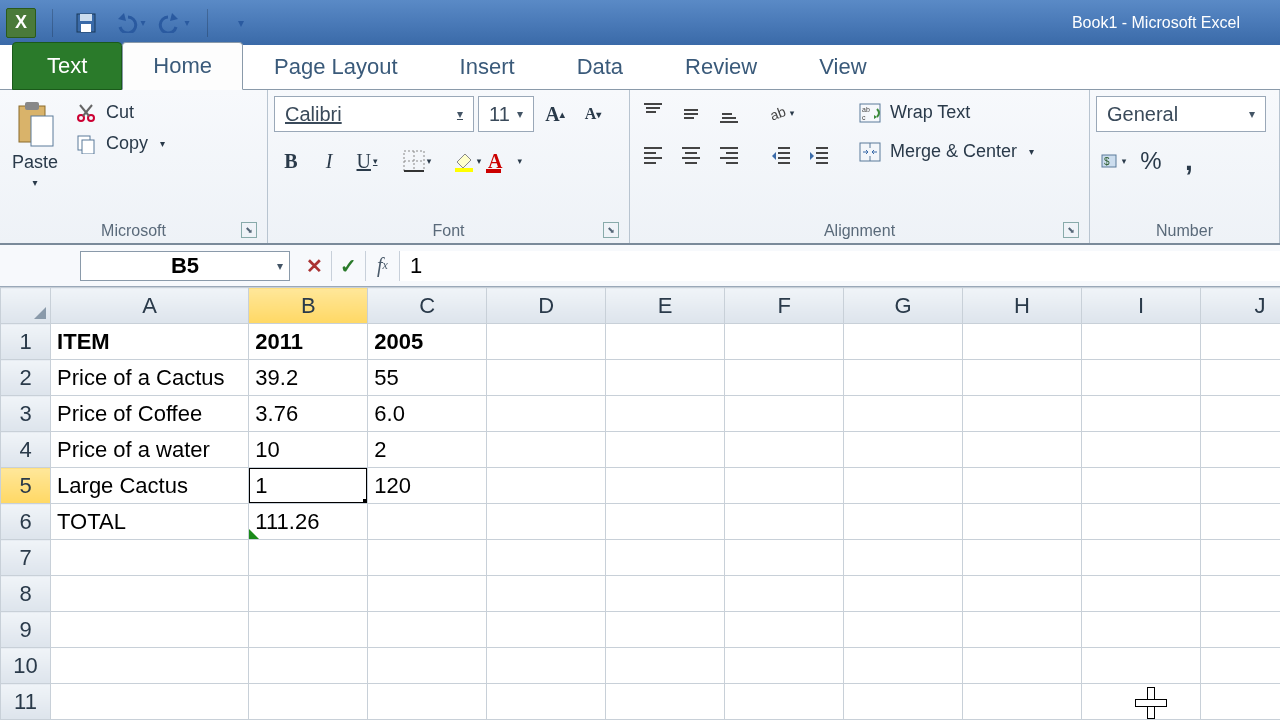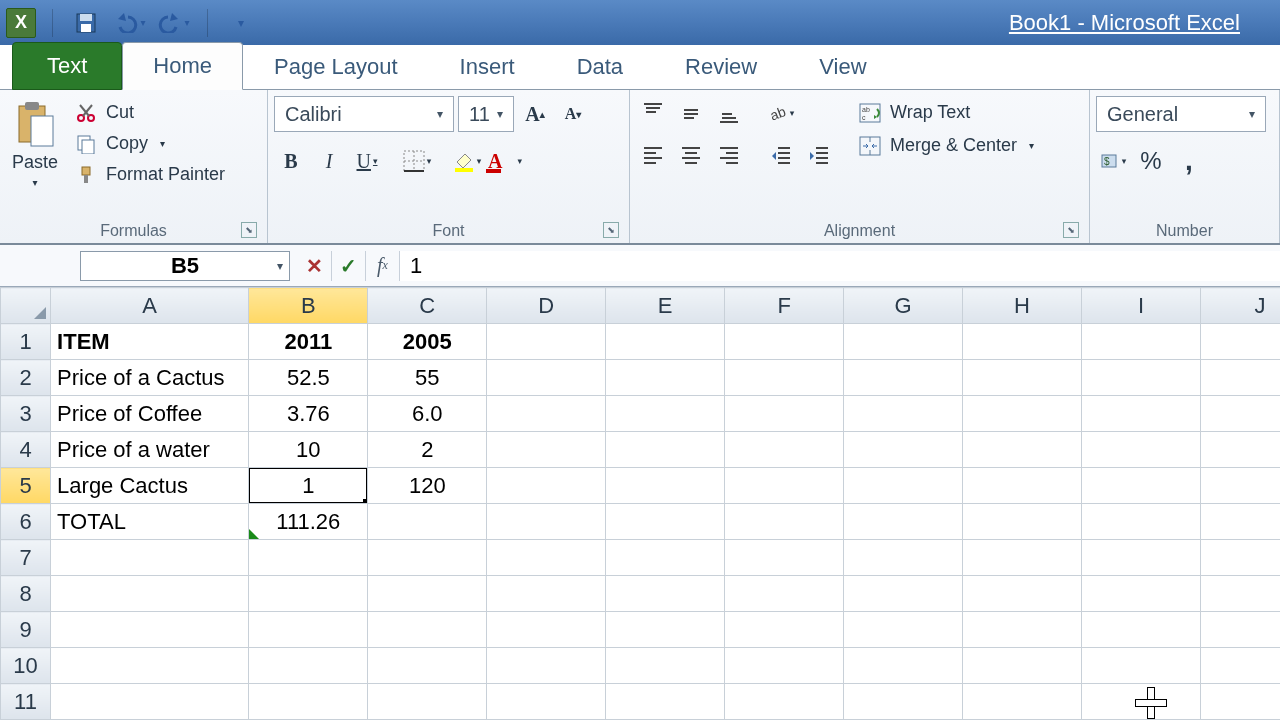--- a/index.html
+++ b/index.html
@@ -4,21 +4,21 @@
 <style>
   * { box-sizing: border-box; margin: 0; padding: 0; }
   body { font-family: "Segoe UI", Tahoma, sans-serif; font-size: 13px; background: #fff; overflow: hidden; width: 1280px; height: 720px; }
   
   
   .titlebar { height: 45px; background: linear-gradient(#5a8ac6, #4a7ab8 50%, #3a6aa8); display: flex; align-items: center; padding: 0 6px; position: relative; }
   .titlebar-left { display: flex; align-items: center; gap: 10px; }
   .excel-icon { width: 30px; height: 30px; background:#4a7a3a; border:1px solid #2a5a1a; display:flex; align-items:center; justify-content:center; color:#fff; font-weight:bold; font-size:18px; border-radius:2px;}
   .qat-btn { width: 34px; height: 34px; display:flex; align-items:center; justify-content:center; color:#2a4a6a; cursor:pointer;}
   .qat-sep { width:1px; height:28px; background:rgba(0,0,0,0.2); margin: 0 6px;}
-  .title-center { position:absolute; left:50%; transform:translateX(-50%); width:auto; color:#fff; font-size:22px; white-space:nowrap;text-decoration:underline;}
+  .title-center { position:absolute; left:50%; transform:translateX(-50%); width:auto; color:#fff; font-size:16px; white-space:nowrap;}
   
   .title-center { left: auto; right: 40px; transform:none;}
   
   
   .ribbon-tabs { height: 45px; background:#fff; border-bottom:1px solid #8a9aaa; display:flex; align-items:flex-end; padding-left:12px; gap: 0;}
   .ribbon-tab { padding: 10px 30px 10px 30px; font-size: 22px; color:#3a5a7a; cursor:pointer; border:1px solid transparent; border-bottom:none; position:relative; bottom:-1px; background:transparent;}
   .ribbon-tab.file { background:#2a7a2a; color:#fff; border:1px solid #1a5a1a; border-radius:4px 4px 0 0; padding:10px 34px;}
   .ribbon-tab.active { background:#fdfdfd; border:1px solid #8a9aaa; border-bottom:1px solid #fdfdfd; border-radius:4px 4px 0 0;}
   
   
@@ -29,21 +29,21 @@
   .group-launcher { position:absolute; right:4px; top:3px; width:16px; height:16px; border:1px solid #8aa; font-size:9px; display:flex; align-items:center; justify-content:center; color:#567; cursor:pointer;}
   
   .big-btn { display:flex; flex-direction:column; align-items:center; gap:4px; padding:4px 6px; cursor:pointer; font-size:18px; color:#2a3a4a;}
   .big-btn .ic { width:42px; height:48px; display:flex; align-items:center; justify-content:center;}
   
   .small-row-col { display:flex; flex-direction:column; gap:6px; padding-top:4px;}
   .small-btn { display:flex; align-items:center; gap:8px; font-size:18px; color:#2a3a4a; cursor:pointer; padding:2px 4px;}
   .small-btn .ic { width:24px; height:20px; display:flex; align-items:center; justify-content:center;}
   
   .font-combo { height:36px; border:1px solid #9aa8b8; background:#fff; display:flex; align-items:center; padding:0 10px; font-size:20px; color:#3a4a5a; cursor:pointer;}
-  .font-combo.name { width:180px;}
+  .font-combo.name { width:200px;text-decoration:underline;}
   .font-combo.size { width:56px;}
   .combo-arrow { margin-left:auto; font-size:12px; color:#456;}
   
   .icon-btn { width:34px; height:34px; display:flex; align-items:center; justify-content:center; cursor:pointer; font-size:20px; color:#2a3a4a;}
   .icon-row { display:flex; gap:4px; align-items:center;}
   .icon-stack { display:flex; flex-direction:column; gap:8px;}
   
   
   .formula-bar { height:42px; border-bottom:1px solid #9aa8b8; display:flex; align-items:center; background:#f7f9fc;}
   .namebox { width:210px; height:30px; border:1px solid #8a9aaa; background:#fff; display:flex; align-items:center; padding:0 10px; font-size:22px; font-weight:bold; margin:0 8px 0 80px; justify-content:center; position:relative;}
@@ -56,21 +56,21 @@
   .grid-wrap { flex:1; overflow:hidden; position:relative;}
   table.grid { border-collapse:collapse; table-layout:fixed; width:1320px;}
   table.grid th, table.grid td { border:1px solid #c8d0d8; height:36px; font-size:22px; padding:0 6px; }
   .corner { width:48px; background:linear-gradient(#f0f4f8,#dde4ec); position:relative;}
   .corner::after{content:""; position:absolute; right:4px; bottom:4px; width:0;height:0; border-left:12px solid transparent; border-bottom:12px solid #8a9aaa;}
   th.colh { background:linear-gradient(#f0f4f8,#dde4ec); font-weight:normal; color:#2a3a4a; text-align:center; font-size:20px;}
   th.rowh { width:48px; background:linear-gradient(#f0f4f8,#dde4ec); font-weight:normal; color:#2a3a4a; text-align:center; font-size:20px;}
   th.colh.sel { background:linear-gradient(#ffe79a,#ffd864);}
   th.rowh.sel { background:linear-gradient(#ffe79a,#ffd864);}
   td { background:#fff; overflow:hidden; white-space:nowrap;}
-  td.num { text-align:center;}
+  td.num { text-align:left;}
   td.bold { font-weight:bold;}
   
   
   td.active { position:relative; }
   .active-frame { position:absolute; inset:-2px; border:3px solid #000; pointer-events:none;}
   .fill-handle { position:absolute; right:-4px; bottom:-4px; width:8px; height:8px; background:#000;}
   .err-tri { position:absolute; left:0; bottom:0; width:0;height:0; border-right:10px solid transparent; border-bottom:10px solid #1a8a1a;}
   
   .colA{width:190px;} .colB{width:114px;} .colC{width:114px;} .colD{width:114px;}
   .colE{width:114px;} .colF{width:114px;} .colG{width:114px;} .colH{width:114px;}
@@ -162,33 +162,24 @@
         <div class="small-btn">
           <div class="ic">
               <svg width="20" height="20" viewBox="0 0 20 20">
                 <rect x="2" y="2" width="12" height="14" fill="#fff" stroke="#5a7a9a"></rect>
                 <rect x="6" y="6" width="12" height="14" fill="#fff" stroke="#5a7a9a"></rect>
               </svg>
             </div>
           <span>Copy</span>
             <span style="font-size:10px;margin-left:4px">▾</span>
         </div>
-        <div class="small-btn">
-          <div class="ic">
-              <svg width="20" height="20" viewBox="0 0 20 20">
-                <rect x="6" y="2" width="8" height="8" fill="#d9b36a" stroke="#8a6a2a"></rect>
-                <rect x="8" y="10" width="4" height="8" fill="#888"></rect>
-              </svg>
-            </div>
-          <span>Format Painter</span>
-        </div>
       </div>
     </div>
     <div class="group-label">
-        <span>Formulas</span>
+        <span>Microsoft</span>
         <div class="group-launcher">⬊</div>
       </div>
   </div>
 
   <div class="group" style="width:362px">
     <div class="group-body" style="flex-direction:column; gap:12px; align-items:stretch;">
       <div class="icon-row">
         <div class="font-combo name">
             <span>Calibri</span>
             <span class="combo-arrow">▾</span>
@@ -329,21 +320,21 @@
                   <line x1="8" y1="4" x2="20" y2="4"></line>
                   <line x1="8" y1="9" x2="20" y2="9"></line>
                   <line x1="8" y1="14" x2="20" y2="14"></line>
                   <line x1="8" y1="19" x2="20" y2="19"></line>
                 </g>
                 <path d="M2 8 L6 12 L2 16 Z" fill="#3a6aa8"></path>
               </svg>
             </div>
         </div>
       </div>
-      <div class="small-row-col" style="gap:8px">
+      <div class="small-row-col" style="gap:14px">
         <div class="small-btn">
           <div class="ic">
               <svg width="22" height="20">
                 <rect x="1" y="1" width="20" height="18" fill="none" stroke="#5a7a9a"></rect>
                 <text x="3" y="9" font-size="7" fill="#444">ab</text>
                 <text x="3" y="17" font-size="7" fill="#444">c</text>
                 <path d="M18 6 Q22 10 18 14" fill="none" stroke="#3a8a3a" stroke-width="2"></path>
                 <path d="M18 14 L15 12 L15 16 Z" fill="#3a8a3a"></path>
               </svg>
             </div>
@@ -431,21 +422,21 @@
             <td class="colE" style=""></td>
             <td class="colF" style=""></td>
             <td class="colG" style=""></td>
             <td class="colH" style=""></td>
             <td class="colI" style=""></td>
             <td class="colJ" style=""></td>
           </tr>
           <tr>
             <th class="rowh">2</th>
             <td class="colA" style="">Price of a Cactus</td>
-            <td class="colB num" style="">52.5</td>
+            <td class="colB num" style="">39.2</td>
             <td class="colC num" style="">55</td>
             <td class="colD" style=""></td>
             <td class="colE" style=""></td>
             <td class="colF" style=""></td>
             <td class="colG" style=""></td>
             <td class="colH" style=""></td>
             <td class="colI" style=""></td>
             <td class="colJ" style=""></td>
           </tr>
           <tr>

